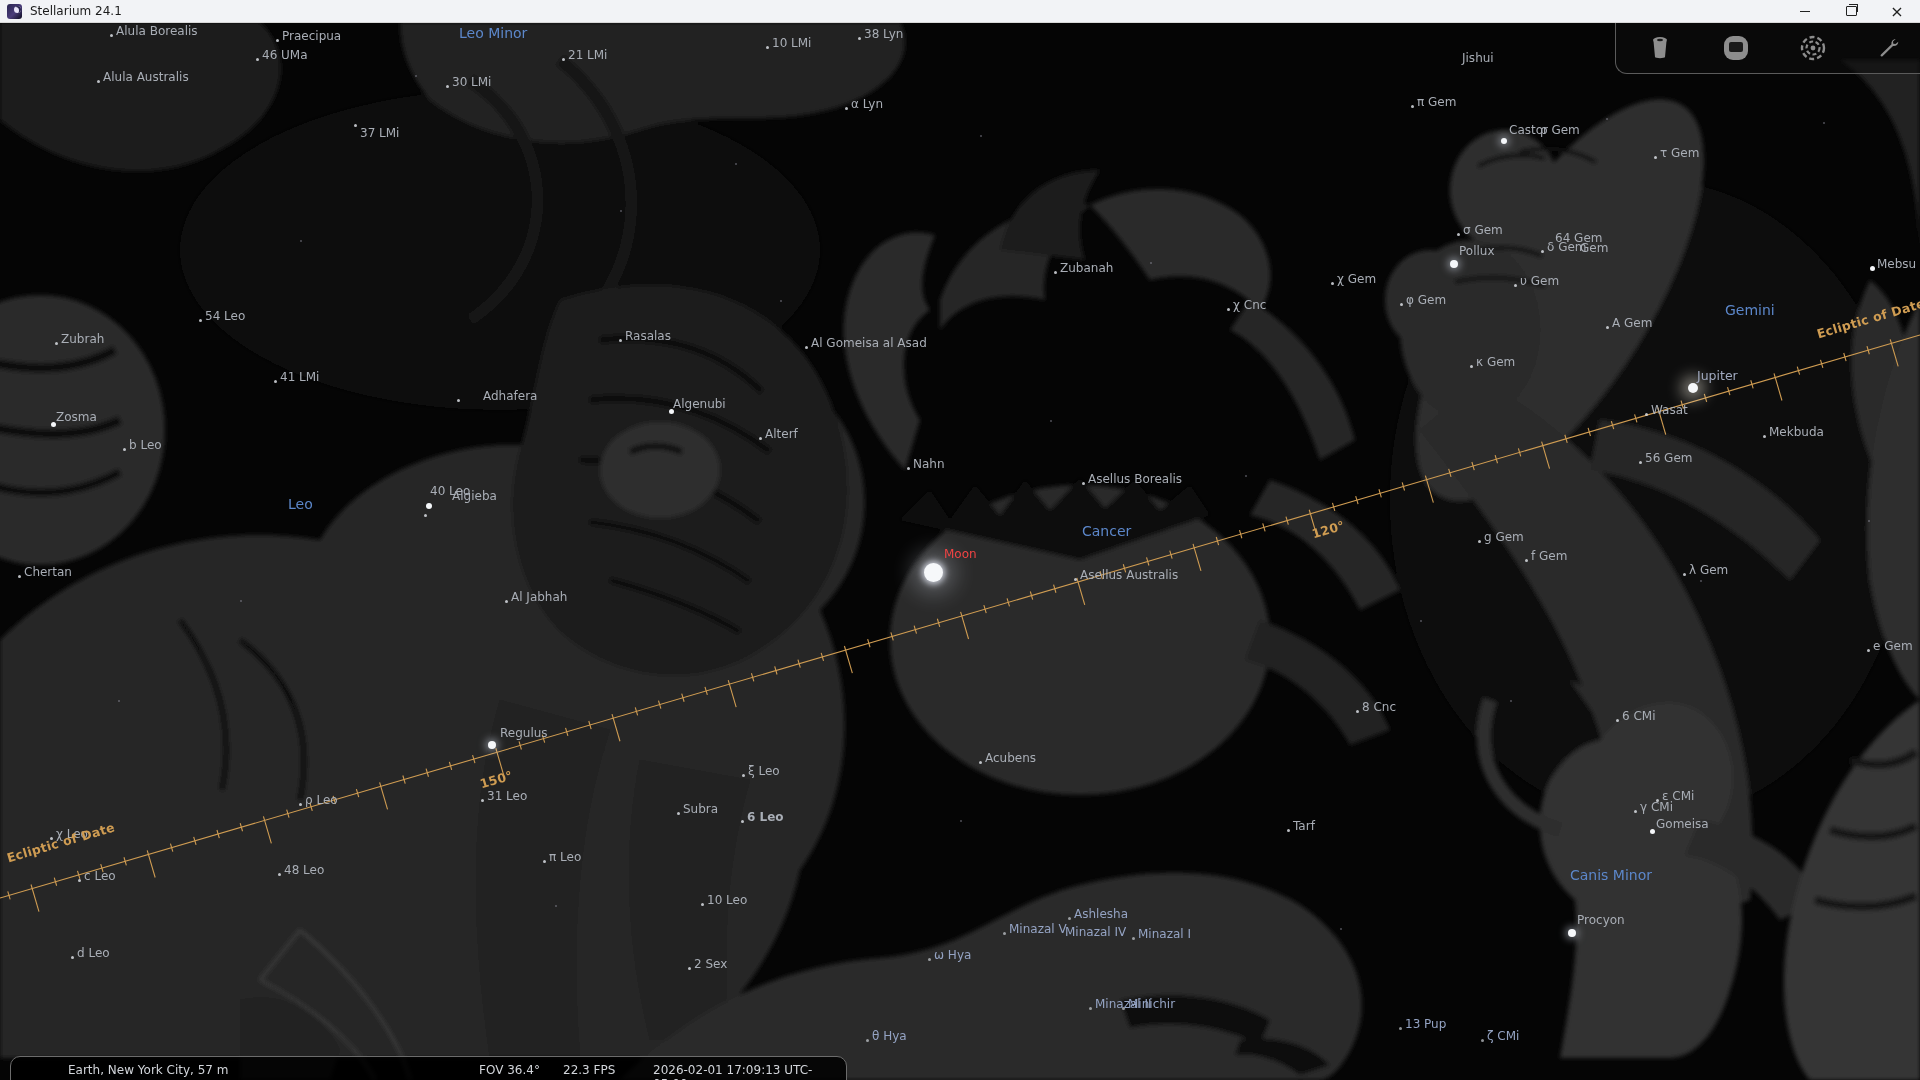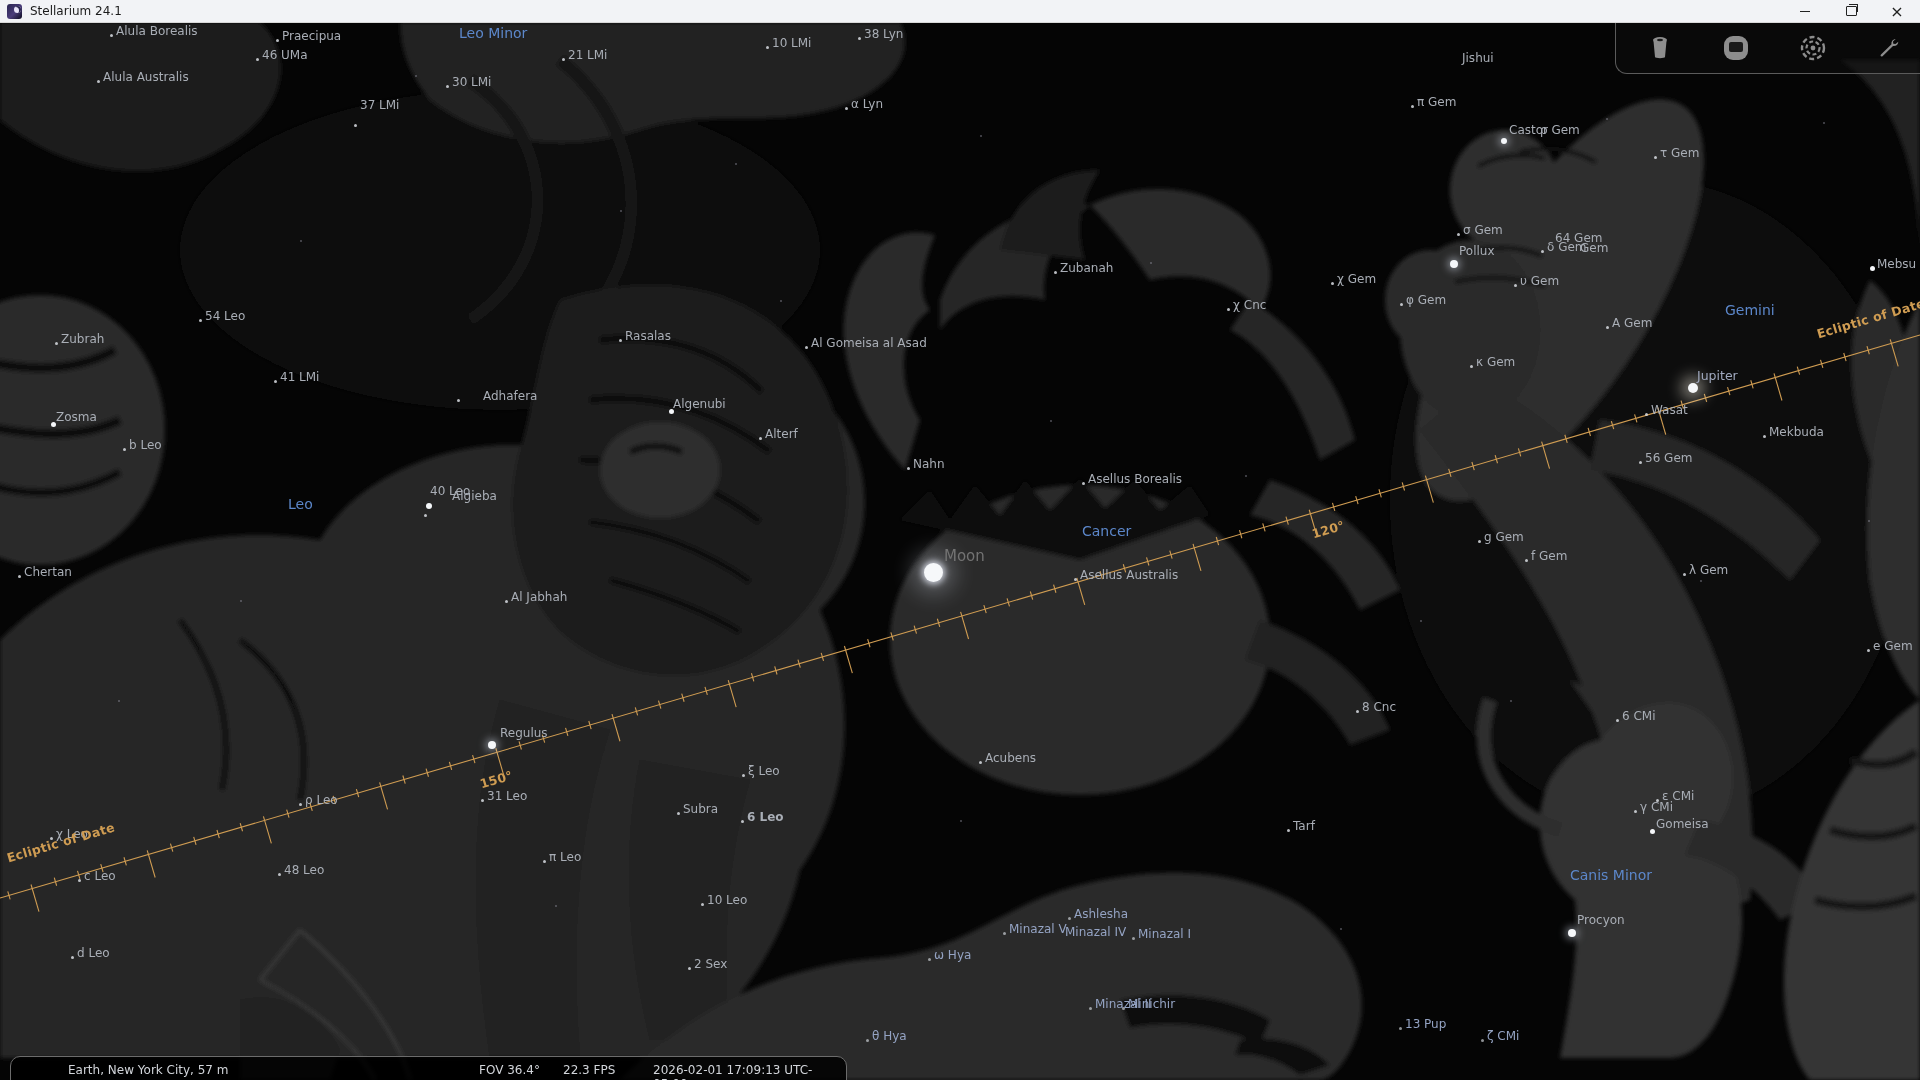--- a/index.html
+++ b/index.html
@@ -15,21 +15,21 @@
   .glyph-max{width:9px;height:8px;border:1px solid #222;border-radius:1px;position:relative;background:#f2f3f6;}
   .glyph-max:before{content:"";position:absolute;left:2px;top:-3px;width:8px;height:7px;border:1px solid #222;border-left:none;border-bottom:none;}
   
   #sky{position:absolute;left:0;top:0;width:1920px;height:1080px;}
   .art{position:absolute;left:0;top:0;z-index:1;}
   .lbl{position:absolute;white-space:nowrap;z-index:6;transform-origin:left top;}
   .lbl-s{color:#a9aeb6;font-size:12px;}
   .lbl-h{color:#94a3c3;font-size:12px;}
   .lbl-c{color:#5c87ca;font-size:14px;}
   .lbl-p{color:#a0a9bf;font-size:12.5px;}
-  .lbl-m{color:#737373;font-size:15px;}
+  .lbl-m{color:#ef4444;font-size:12px;}
   .lbl-e{color:#cf9c52;font-size:12.5px;font-weight:600;letter-spacing:.3px;}
   .dot{position:absolute;width:3px;height:3px;border-radius:50%;background:#d9dde3;opacity:.85;z-index:5;}
   .bstar{position:absolute;border-radius:50%;background:#f5f7fa;z-index:5;}
   .glow1{box-shadow:0 0 8px 2px rgba(230,238,255,.55);}
   .glow2{box-shadow:0 0 16px 6px rgba(255,250,235,.55);}
   .bg-star{position:absolute;width:2px;height:2px;border-radius:50%;background:#aab;opacity:.45;z-index:4;}
   #moon{position:absolute;width:19px;height:19px;border-radius:50%;background:#f6f8fa;z-index:6;box-shadow:0 0 22px 12px rgba(215,222,235,.30),0 0 6px 2px rgba(240,244,255,.8);}
   
   .toolbar{position:absolute;left:1615px;top:22px;width:305px;height:51px;border:1px solid #5b5b5b;border-top:none;border-right:none;border-radius:0 0 0 12px;background:rgba(12,12,12,.55);z-index:40;display:flex;align-items:center;justify-content:space-around;padding:0 6px;}
   .tool-btn{width:30px;height:30px;display:flex;align-items:center;justify-content:center;cursor:pointer;}
@@ -225,21 +225,21 @@
     <span class="lbl lbl-s" style="left: 772px; top: 36px;">10 LMi</span>
     <div class="dot" style="left: 766px; top: 46px;"></div>
     <span class="lbl lbl-s" style="left: 864px; top: 27px;">38 Lyn</span>
     <div class="dot" style="left: 858px; top: 37px;"></div>
     <span class="lbl lbl-s" style="left: 452px; top: 75px;">30 LMi</span>
     <div class="dot" style="left: 446px; top: 85px;"></div>
     <span class="lbl lbl-s" style="left: 103px; top: 70px;">Alula Australis</span>
     <div class="dot" style="left: 97px; top: 80px;"></div>
     <span class="lbl lbl-s" style="left: 851px; top: 97px;">α Lyn</span>
     <div class="dot" style="left: 845px; top: 107px;"></div>
-    <span class="lbl lbl-s" style="left: 360px; top: 98px; text-align: center;">37 LMi</span>
+    <span class="lbl lbl-s" style="left: 360px; top: 126px; text-align: center;">37 LMi</span>
     <div class="dot" style="left: 354px; top: 124px;"></div>
     <span class="lbl lbl-s" style="left: 1462px; top: 51px;">Jishui</span>
     <span class="lbl lbl-s" style="left: 1417px; top: 95px;">π Gem</span>
     <div class="dot" style="left: 1411px; top: 105px;"></div>
     <span class="lbl lbl-s" style="left: 1509px; top: 123px;">Castor</span>
     <span class="lbl lbl-s" style="left: 1540px; top: 123px;">ρ Gem</span>
     <span class="lbl lbl-s" style="left: 1660px; top: 146px;">τ Gem</span>
     <div class="dot" style="left: 1654px; top: 156px;"></div>
     <span class="lbl lbl-s" style="left: 1463px; top: 223px;">σ Gem</span>
     <div class="dot" style="left: 1457px; top: 233px;"></div>

